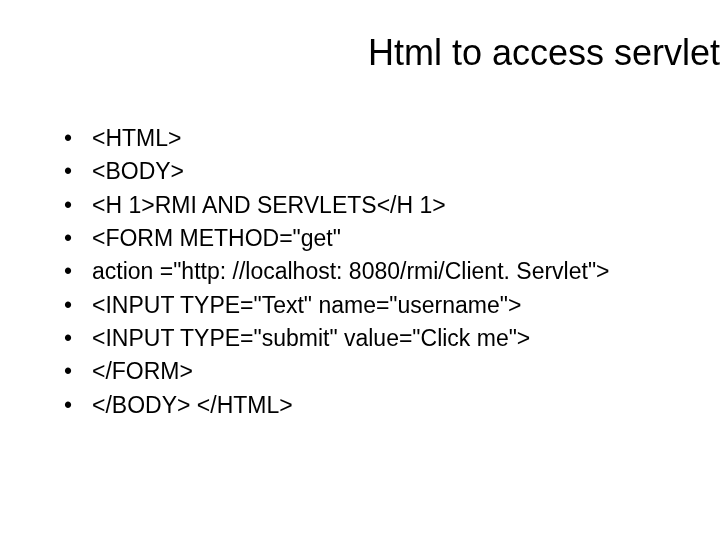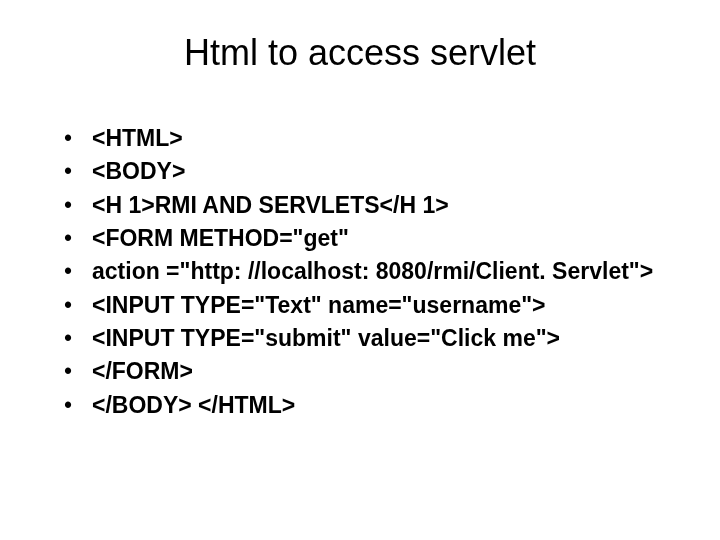--- a/index.html
+++ b/index.html
@@ -9,21 +9,21 @@
     }
     body {
       width: 720px;
       height: 540px;
       background: #ffffff;
       font-family: Arial, Helvetica, sans-serif;
       color: #000000;
       padding-top: 32px;
     }
     .slide-title {
-      text-align: center;
+      text-align: right;
       font-size: 36px;
       font-weight: normal;
       margin-bottom: 48px;
     }
     .bullet-list {
       list-style: none;
       padding-left: 64px;
       padding-right: 40px;
     }
     .bullet-item {
@@ -33,21 +33,20 @@
       line-height: 1.45;
       margin-bottom: 0;
     }
     .bullet-marker {
       flex-shrink: 0;
       width: 28px;
       font-size: 23px;
     }
     .bullet-text {
       flex: 1;
-      font-weight: bold;
     }
   </style>
 </head>
 <body>
 
 <h1 class="slide-title">Html to access servlet</h1>
 
 <ul class="bullet-list">
   <li class="bullet-item">
     <span class="bullet-marker">•</span>

